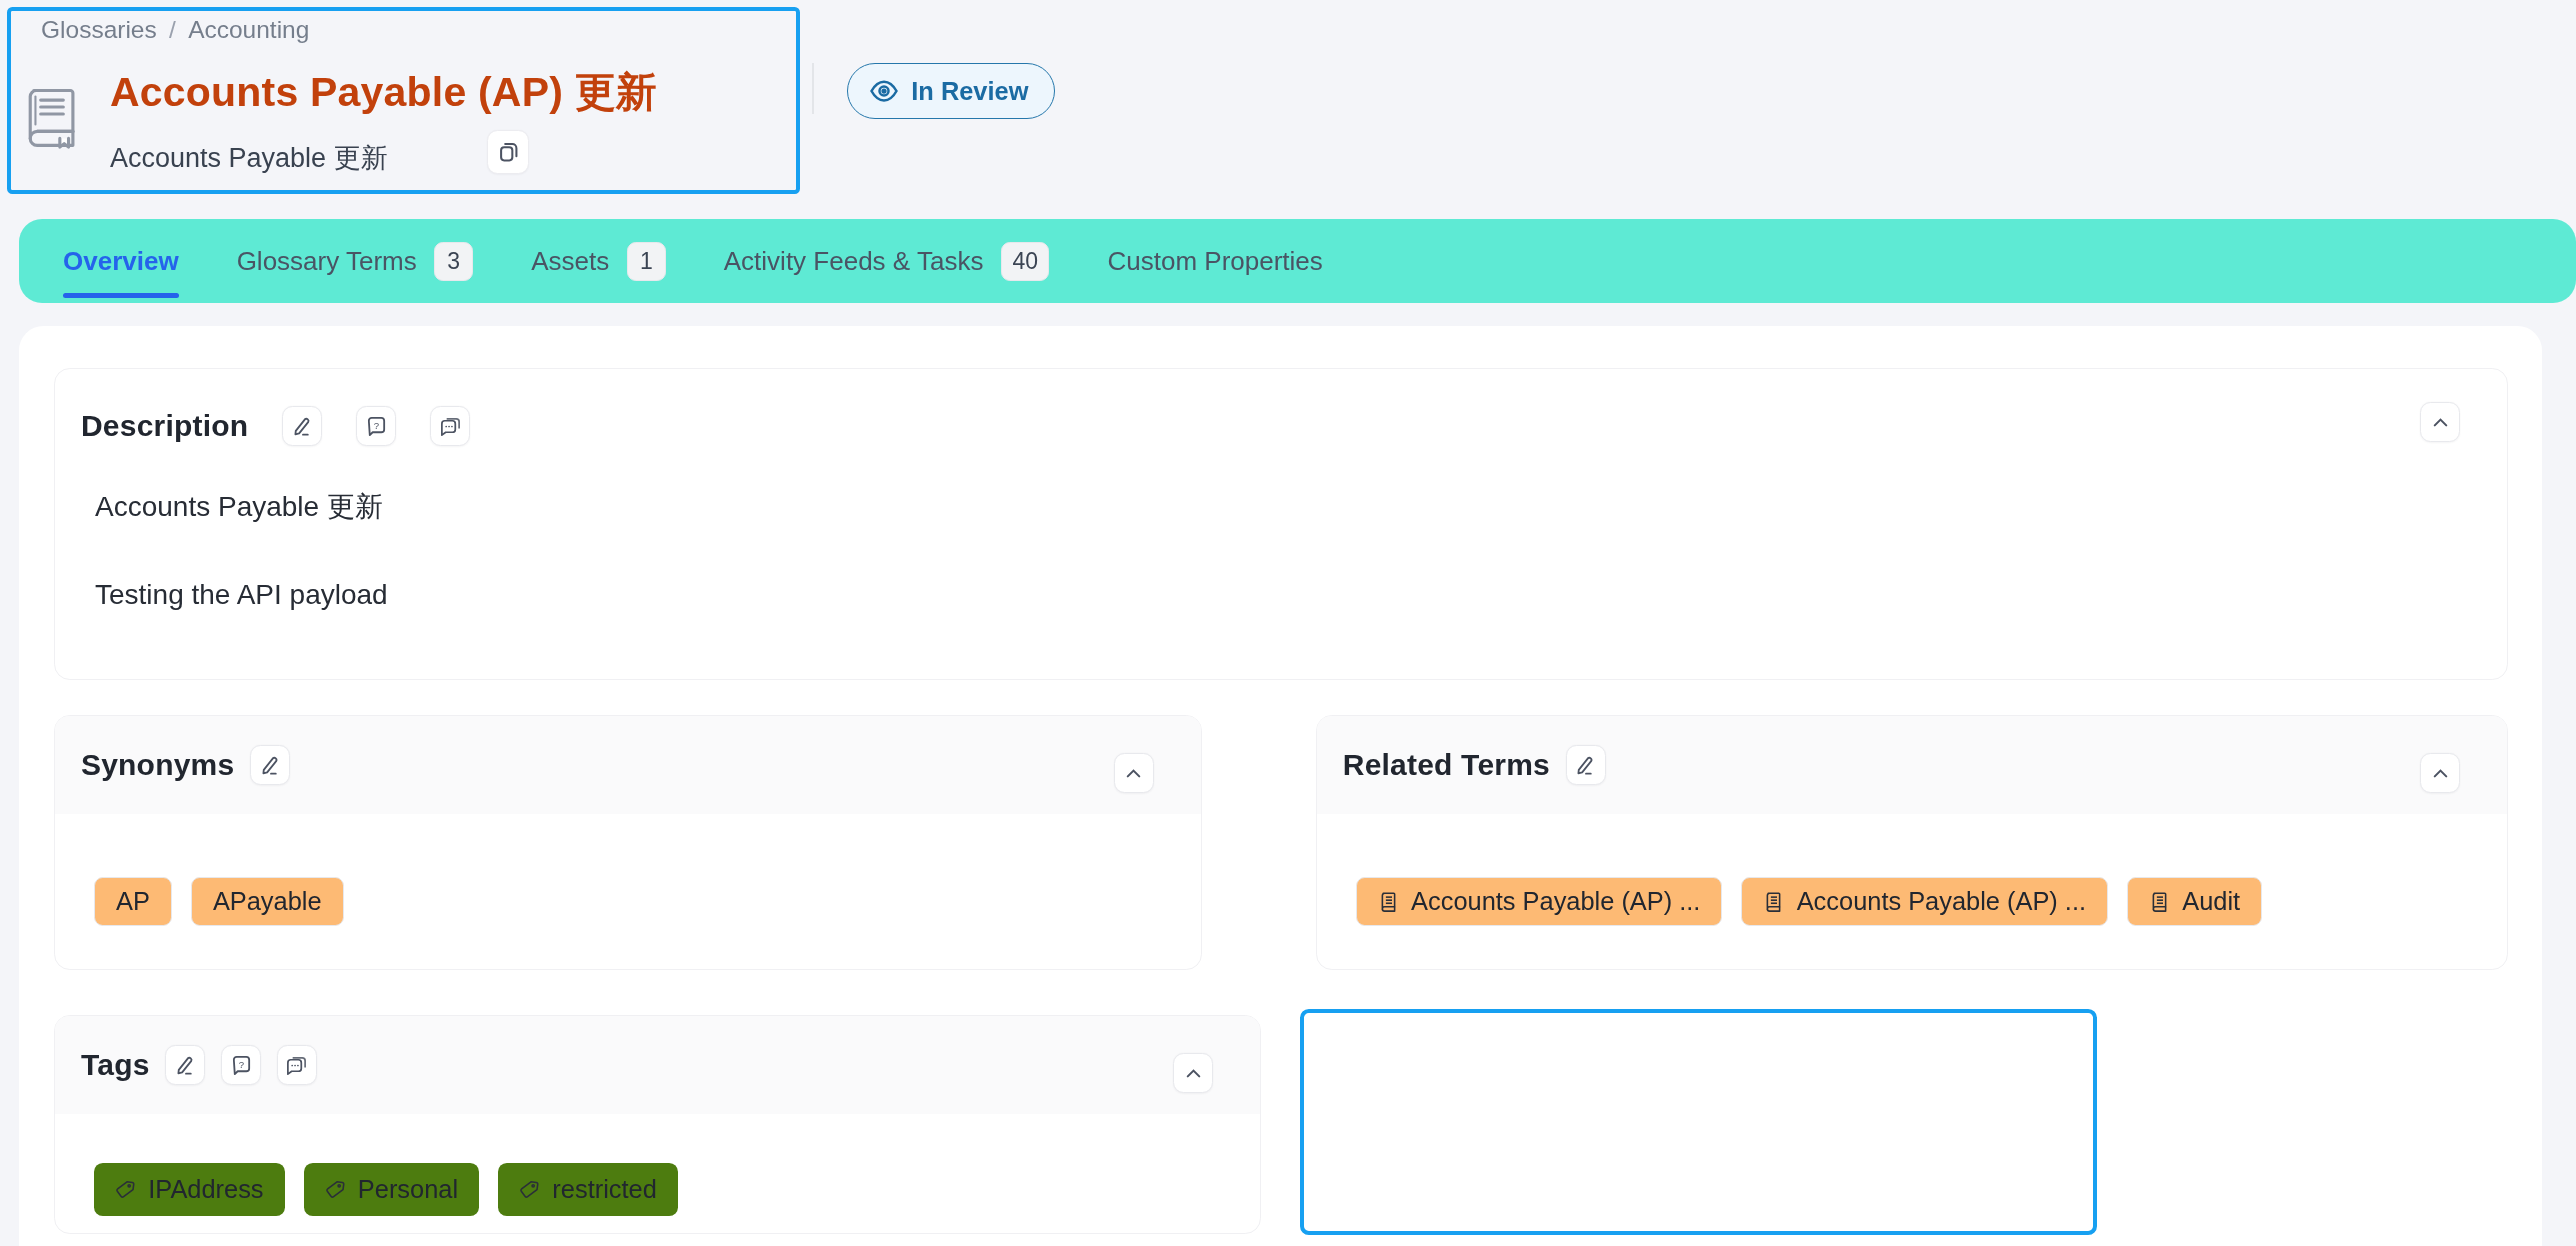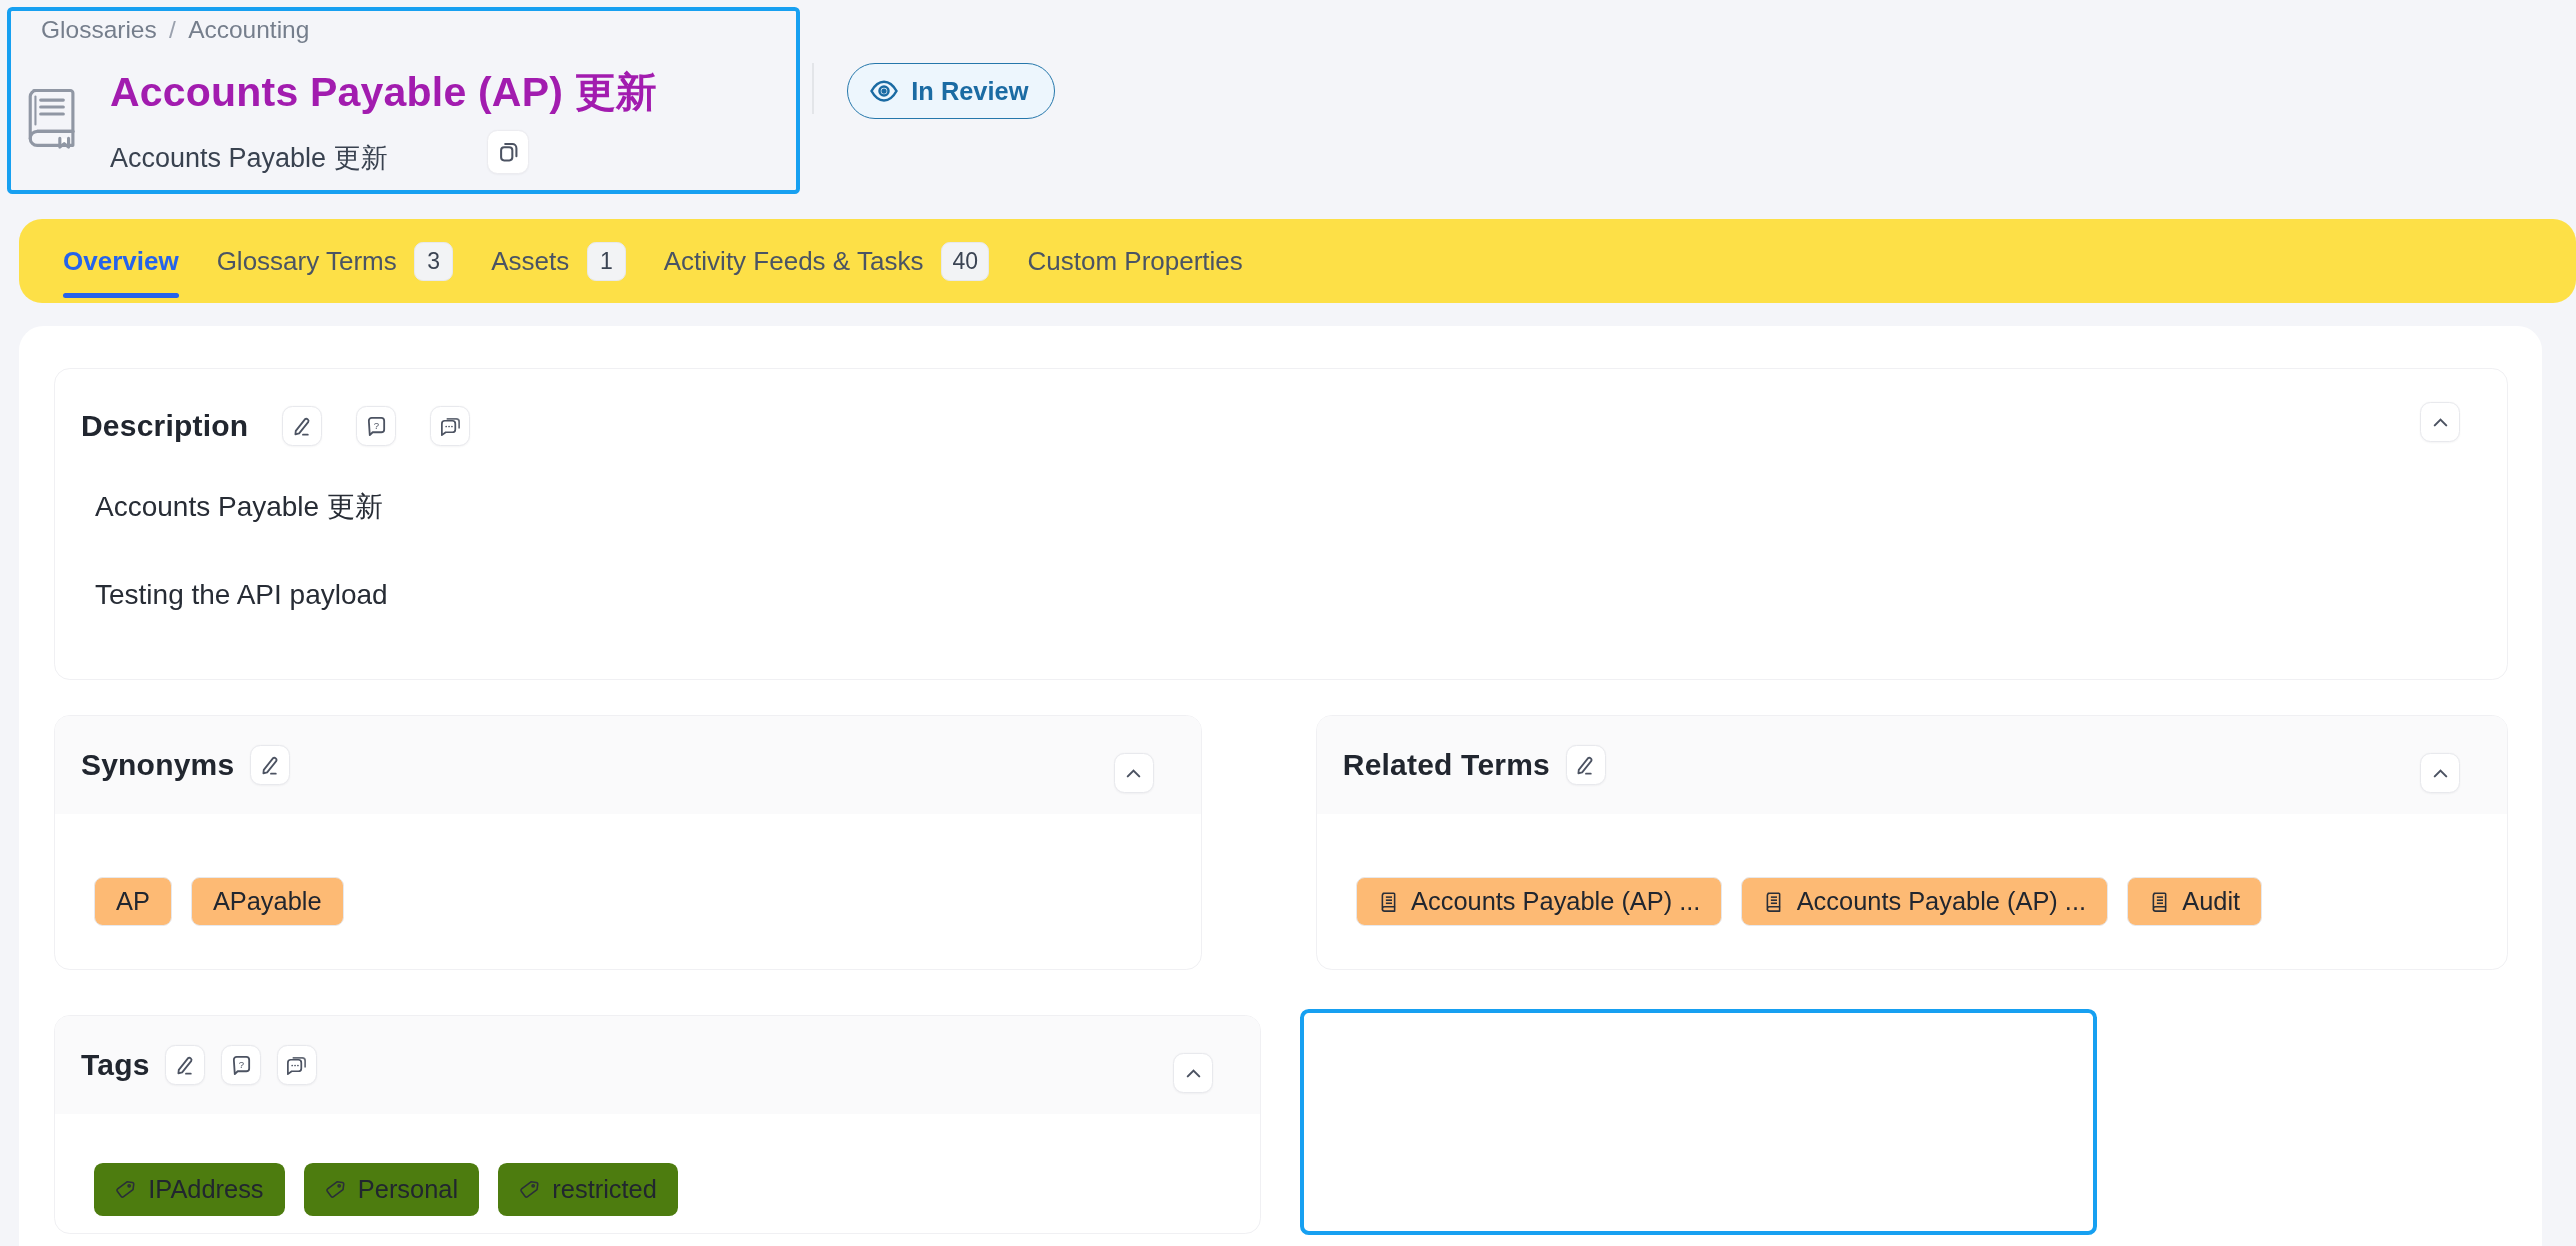--- a/index.html
+++ b/index.html
@@ -8,27 +8,27 @@
     position:relative; overflow:hidden;
     background:#f4f5f9;
     font-family:"Liberation Sans", sans-serif;
     color:#1c212b;
   }
   
   .header { position:absolute; left:0; top:0; width:2576px; height:219px; }
   .breadcrumb { position:absolute; left:41px; top:15.8px; font-size:24.5px; color:#757e8c; display:flex; gap:12.3px; }
   .breadcrumb .sep { color:#9aa1ae; }
   .book-icon { position:absolute; left:24.5px; top:86px; }
-  .page-title { position:absolute; left:110px; top:65px; font-size:41px; font-weight:700; color:#a21caf; letter-spacing:0.2px; }
+  .page-title { position:absolute; left:110px; top:65px; font-size:41px; font-weight:700; color:#c2410c; letter-spacing:0.2px; }
   .page-subtitle { position:absolute; left:110px; top:140px; font-size:27px; color:#394250; }
   .copy-btn { position:absolute; left:487px; top:130px; width:42px; height:44px; background:#fff; border:0.9px solid #ececf0; border-radius:10.5px; display:flex; align-items:center; justify-content:center; box-shadow:0 0.9px 1.8px rgba(30,35,50,.04); cursor:pointer; }
   .header-divider { position:absolute; left:812px; top:63px; width:1.8px; height:51px; background:#e3e5e9; }
   .status-badge { position:absolute; left:847px; top:63px; height:56px; padding:0 26px 0 21px; border:1.8px solid #2577ab; border-radius:30px; background:#edf6fd; color:#1b6ba3; font-size:25.4px; font-weight:600; display:flex; align-items:center; gap:12.3px; cursor:pointer; }
   
-  .tabbar { position:absolute; left:19px; top:219px; width:2557px; height:84px; background:#fde047; border-radius:23px; display:flex; align-items:center; gap:38px; padding:0 44px; }
+  .tabbar { position:absolute; left:19px; top:219px; width:2557px; height:84px; background:#5eead4; border-radius:23px; display:flex; align-items:center; gap:58px; padding:0 44px; }
   .tab { position:relative; height:84px; display:flex; align-items:center; gap:17.5px; font-size:26px; color:#4a5464; cursor:pointer; }
   .tab .count { min-width:39px; height:39px; padding:0 10.5px; background:#f2f3f5; border:0.9px solid #e7e8ec; border-radius:8.8px; font-size:23px; color:#3b4453; display:flex; align-items:center; justify-content:center; }
   .tab.active { color:#2563eb; font-weight:700; }
   .tab.active .underline { position:absolute; left:0; bottom:5.3px; width:100%; height:4.4px; border-radius:2.6px; background:#2563eb; }
   
   .main { position:absolute; left:19px; top:326px; width:2523px; height:928px; background:#fff; border-radius:24.5px 24.5px 0 0; padding:42px 34px 0 35px; }
   .card { position:relative; background:#fff; border:1.8px solid #f0f0f3; border-radius:15.8px; }
   .card-head { display:flex; align-items:center; gap:15.8px; padding:0 26px; }
   .card-title { font-size:30px; font-weight:700; color:#21262f; letter-spacing:0.2px; }
   .icon-btn { width:40px; height:40px; background:#fff; border:0.9px solid #e8e9ed; border-radius:10.5px; display:flex; align-items:center; justify-content:center; box-shadow:0 0.9px 1.8px rgba(30,35,50,.05); cursor:pointer; flex:0 0 auto; }

